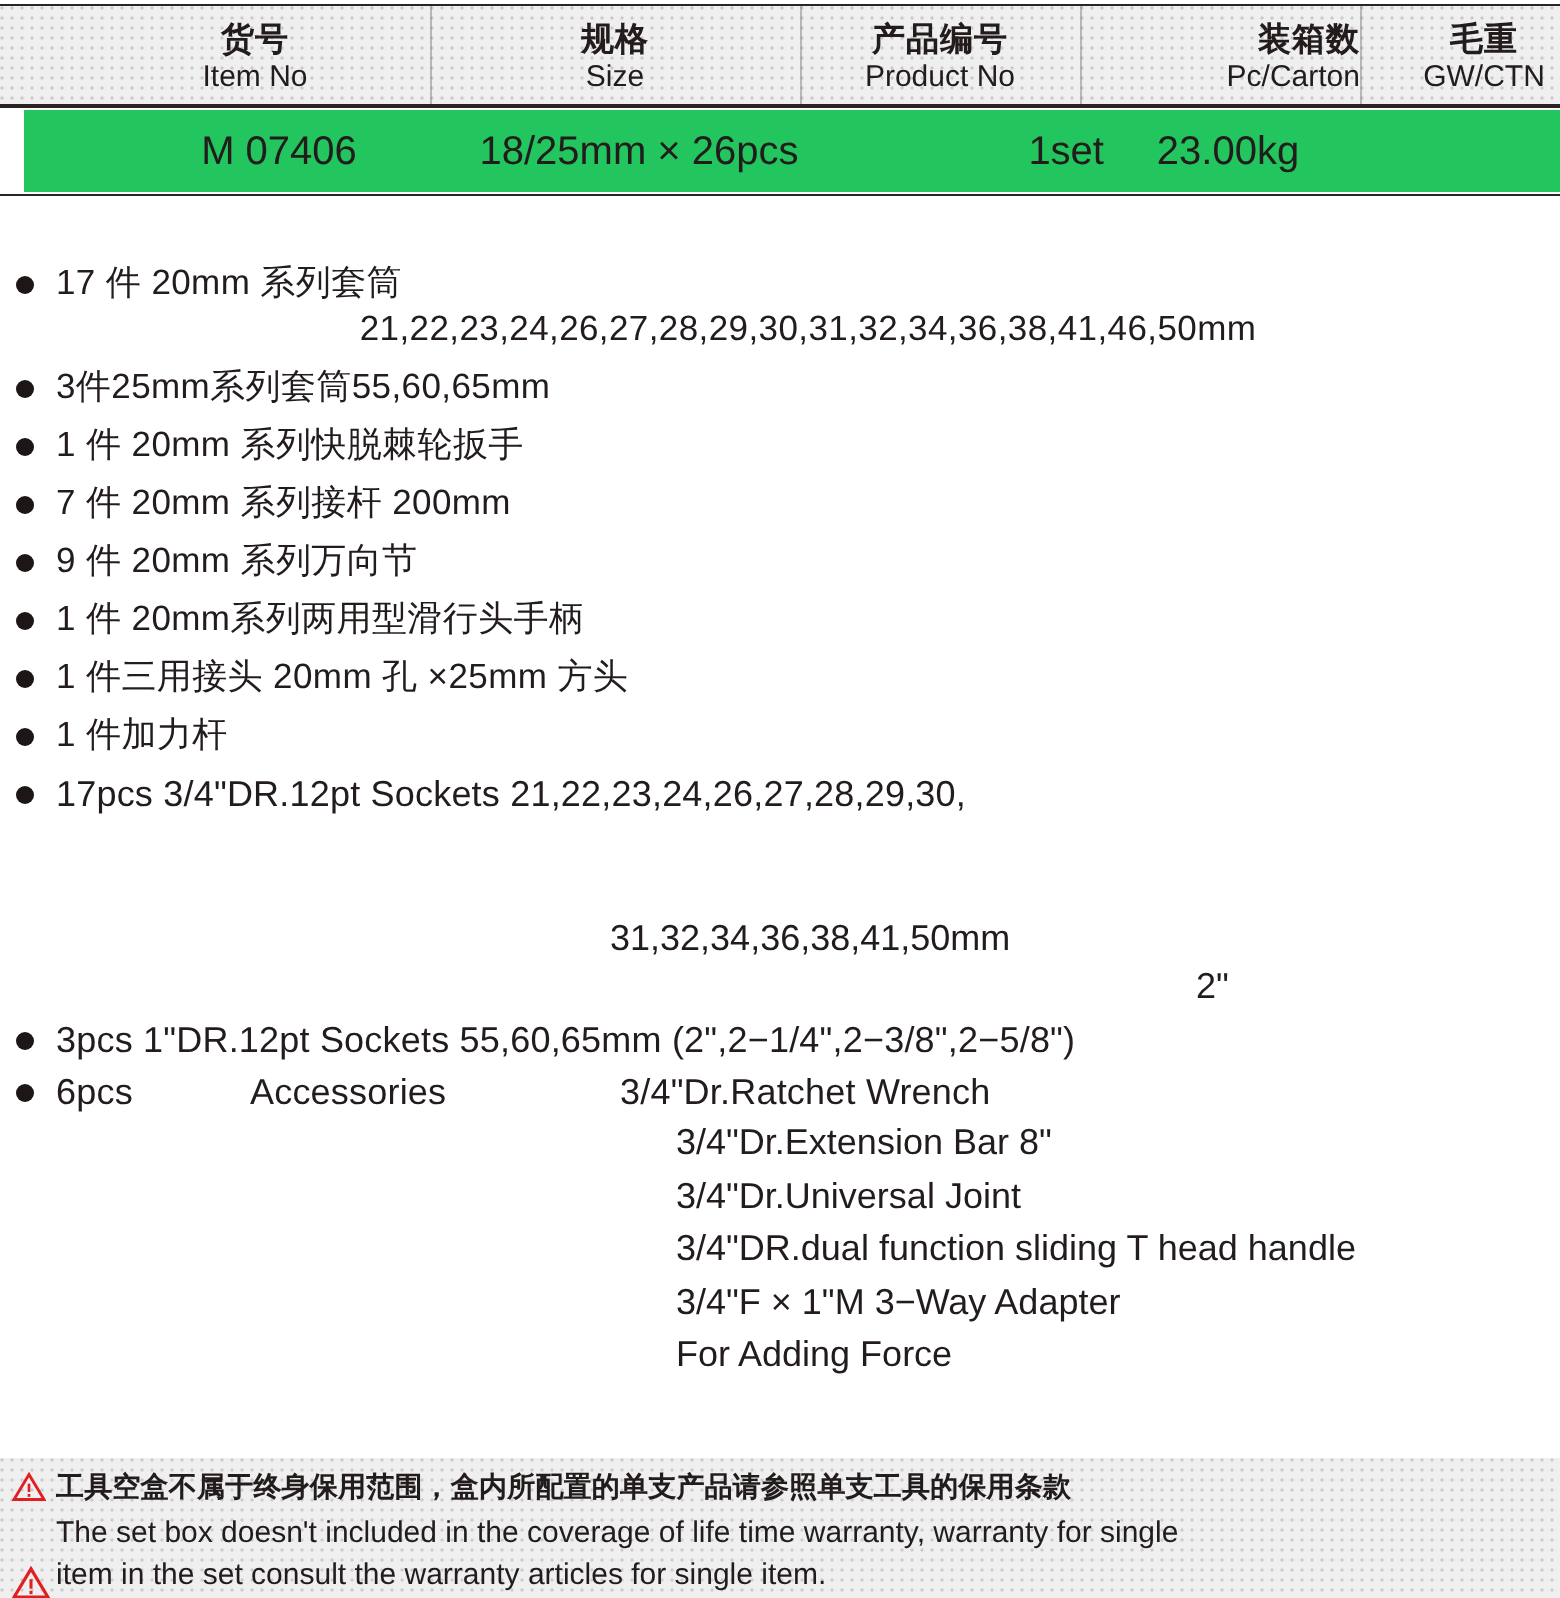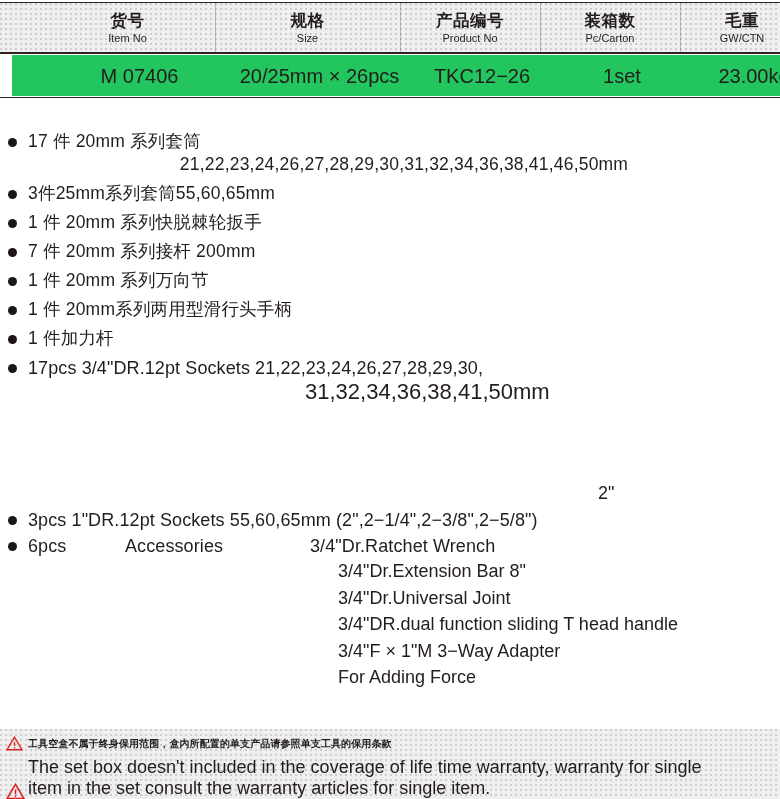--- a/index.html
+++ b/index.html
@@ -45,40 +45,40 @@
     display: flex;
     flex-direction: column;
     align-items: center;
     justify-content: center;
     box-sizing: border-box;
     position: relative;
   }
   .col-item  { width: 175px; }
   .col-size  { width: 185px; }
   .col-prod  { width: 140px; text-align: center; }
-  .col-pc    { width: 140px; }
+  .col-pc    { width: 140px; align-items: flex-end; }
   .col-gw    { width: 124px; }
 
   .spec-head .col + .col::before {
     content: "";
     position: absolute;
     left: 0; top: 0; bottom: 0;
     width: 1px;
     background: rgba(120,115,115,0.45);
   }
 
   .hd-cn {
     font-size: 16.5px;
     line-height: 19px;
     font-weight: 700;
     letter-spacing: 0.5px;
     white-space: nowrap;
   }
   .hd-en {
-    font-size: 11px;
+    font-size: 15px;
     line-height: 15px;
     margin-top: 1px;
     white-space: nowrap;
   }
 
   .spec-rule-mid {
     position: absolute;
     left: 0; top: 52px;
     width: 780px; height: 0;
     border-top: 2.6px solid #2b2222;
@@ -142,24 +142,25 @@
   .cn-list .bullet-row.two-line { margin-bottom: 6px; }
 
   .en-list { position: absolute; left: 0; top: 278px; width: 780px; }
   .en-line {
     font-size: 18px;
     line-height: 24px;
     white-space: nowrap;
     letter-spacing: 0.1px;
   }
   .en-cont {
-    font-size: 22px;
+    font-size: 18px;
     line-height: 24px;
     white-space: nowrap;
     padding-left: 277px;
+    margin-top: 48px;
   }
 
   .superscript-note {
     position: absolute;
     left: 598px;
     top: 104px;
     font-size: 18px;
     line-height: 22px;
     white-space: nowrap;
   }
@@ -193,32 +194,32 @@
     background-size: 5px 5px;
     box-sizing: border-box;
     padding: 4px 4px 0 4px;
   }
   .warn-row {
     position: relative;
     display: block;
   }
   .warn-cn {
     padding-left: 24px;
-    font-size: 10px;
+    font-size: 14px;
     line-height: 21px;
     font-weight: 700;
     white-space: nowrap;
     letter-spacing: 0.1px;
   }
   .warn-en-block {
     padding-left: 24px;
     margin-top: 3px;
   }
   .warn-en {
-    font-size: 18px;
+    font-size: 15px;
     line-height: 20.5px;
     white-space: nowrap;
   }
   .tri {
     position: absolute;
     left: 2px;
     width: 17px;
     height: 15px;
     display: block;
   }
@@ -256,24 +257,21 @@
   </div>
 
   <div class="spec-rule-mid"></div>
 
   <div class="spec-body">
     <div class="spec-body-inner">
       <div class="col col-item">
         <span class="bd-val">M 07406</span>
       </div>
       <div class="col col-size">
-        <span class="bd-val">20/25mm × 26pcs</span>
-      </div>
-      <div class="col col-prod">
-        <span class="bd-val">TKC12−26</span>
+        <span class="bd-val">18/25mm × 26pcs</span>
       </div>
       <div class="col col-pc">
         <span class="bd-val">1set</span>
       </div>
       <div class="col col-gw">
         <span class="bd-val">23.00kg</span>
       </div>
     </div>
   </div>
 
@@ -300,28 +298,32 @@
       <div class="cn-line">1 件 20mm 系列快脱棘轮扳手</div>
     </div>
 
     <div class="bullet-row">
       <span class="dot"></span>
       <div class="cn-line">7 件 20mm 系列接杆 200mm</div>
     </div>
 
     <div class="bullet-row">
       <span class="dot"></span>
-      <div class="cn-line">1 件 20mm 系列万向节</div>
+      <div class="cn-line">9 件 20mm 系列万向节</div>
     </div>
 
     <div class="bullet-row">
       <span class="dot"></span>
       <div class="cn-line">1 件 20mm系列两用型滑行头手柄</div>
     </div>
 
+    <div class="bullet-row">
+      <span class="dot"></span>
+      <div class="cn-line">1 件三用接头 20mm 孔 ×25mm 方头</div>
+    </div>
 
     <div class="bullet-row">
       <span class="dot"></span>
       <div class="cn-line">1 件加力杆</div>
     </div>
 
     <div class="bullet-row">
       <span class="dot"></span>
       <div class="en-line">17pcs  3/4"DR.12pt Sockets    21,22,23,24,26,27,28,29,30,</div>
       <div class="en-cont">31,32,34,36,38,41,50mm</div>

